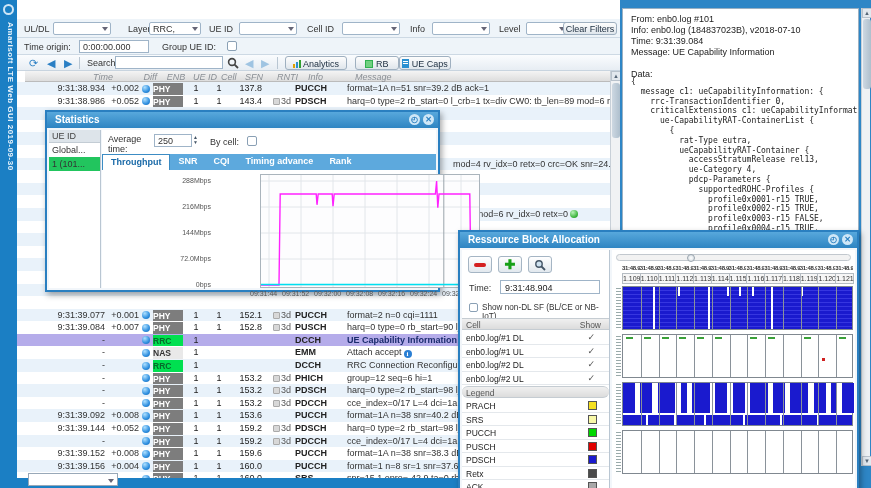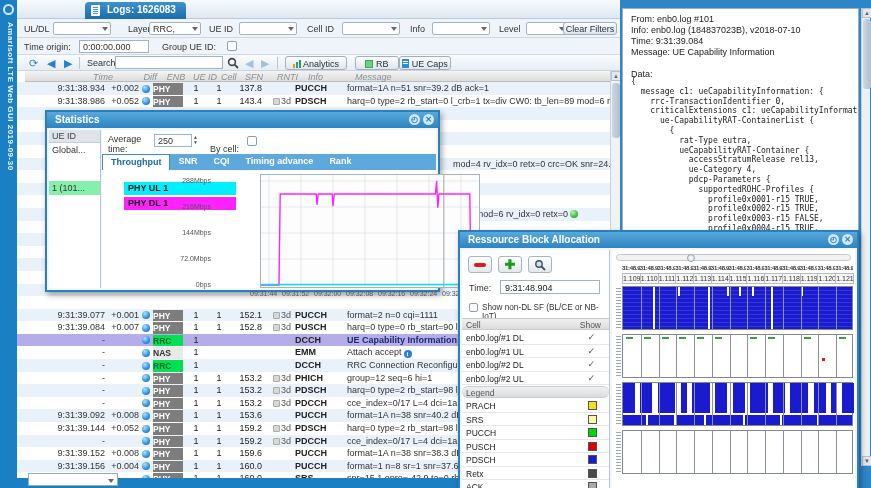--- a/index.html
+++ b/index.html
@@ -76,21 +76,21 @@
   .wtitle { position:absolute; left:0; top:0; right:0; height:16px; background:linear-gradient(#58a8dc,#2d84c2);
             color:#fff; font-weight:bold; font-size:10px; padding:2px 0 0 8px; }
   .wbtn { position:absolute; top:2px; width:11px; height:11px; border-radius:50%; background:#cfe7f7; color:#2a7fc0;
           font-size:8px; text-align:center; line-height:11px; font-weight:bold; }
 
   
   #stats { left:45px; top:110px; width:395px; height:182px; z-index:5; }
   .st-uel { position:absolute; left:2px; top:18px; width:52px; bottom:2px; background:#fff; border-right:1px solid #b9c6d2; }
   .st-uel-h { background:#dde4ea; border-bottom:1px solid #c3ccd4; font-size:9px; padding:1px 3px; color:#444; height:13px; }
   .st-ueli { font-size:9px; padding:2px 3px; color:#333; }
-  .st-ueli.on { background:#86efac;margin-top:24px; }
+  .st-ueli.on { background:#22c55e; }
   .st-main { position:absolute; left:55px; top:18px; right:2px; bottom:2px; background:#fff; }
   .st-tabs { position:absolute; left:0; top:24px; right:0; height:16px; background:#5da9dd; }
   .st-tab { float:left; height:16px; padding:2px 8px 0 8px; color:#fff; font-weight:bold; font-size:9px; }
   .st-tab.on { background:#fff; color:#1a6aa8; border:1px solid #3c8cc4; border-bottom:none; }
   .st-leg { position:absolute; left:22px; top:52px; width:112px; }
   .st-legrow { height:13px; margin-bottom:2px; font-size:9px; font-weight:bold; color:#111; padding:1px 0 0 4px; }
   .chartbox { position:absolute; left:158px; top:44px; width:220px; height:114px; border:1px solid #aab4bc; background:#fdfdfe; }
   .ytick { position:absolute; right:225px; font-size:7px; color:#555; width:44px; text-align:right; }
   .xtick { position:absolute; top:160px; font-size:7px; color:#555; }
 
@@ -135,24 +135,20 @@
 
 <div class="screen">
 
   <div class="abs sidebar">
     <div class="abs brand-icon"></div>
     <div class="abs brand-text">Amarisoft LTE Web GUI 2019-09-30</div>
   </div>
 
   <div class="abs app">
 
-    <div class="abs tabbar">
-      <div class="abs tab">Logs: 1626083</div>
-      <div class="abs tab-doc"></div>
-    </div>
 
     <div class="abs filters">
       <span class="flabel" style="left:7px">UL/DL</span>
       <span class="fsel" style="left:36px;width:58px"><span></span><span class="car"></span></span>
       <span class="flabel" style="left:111px">Layer</span>
       <span class="fsel" style="left:132px;width:52px"><span>RRC,</span><span class="car"></span></span>
       <span class="flabel" style="left:192px">UE ID</span>
       <span class="fsel" style="left:222px;width:58px"><span></span><span class="car"></span></span>
       <span class="flabel" style="left:290px">Cell ID</span>
       <span class="fsel" style="left:325px;width:58px"><span></span><span class="car"></span></span>
@@ -486,33 +482,29 @@
       <div class="st-uel-h">UE ID</div>
       <div id="st-uel-items">
           <div class="st-ueli">Global...</div>
           <div class="st-ueli on">1 (101...</div>
         </div>
     </div>
     <div class="st-main">
       <span class="flabel" style="left:6px;top:4px;width:40px;line-height:10px">Average time:</span>
       <span class="ftext" style="left:52px;top:4px;width:38px">250</span>
       <span class="abs" style="left:91px;top:5px;font-size:5px;color:#456;line-height:5px">▲<br>▼</span>
-      <span class="flabel" style="left:108px;top:14px">By cell:</span>
+      <span class="flabel" style="left:108px;top:7px">By cell:</span>
       <span class="chk" style="left:145px;top:6px"></span>
       <div class="st-tabs" id="stats-tabs">
           <div class="st-tab on">Throughput</div>
           <div class="st-tab">SNR</div>
           <div class="st-tab">CQI</div>
           <div class="st-tab">Timing advance</div>
           <div class="st-tab">Rank</div>
           <div class="st-tab">RX/TX packets</div>
-        </div>
-      <div class="st-leg" id="stats-legend">
-          <div class="st-legrow" style="background: rgb(0, 240, 255);">PHY UL 1</div>
-          <div class="st-legrow" style="background: rgb(255, 34, 255);">PHY DL 1</div>
         </div>
       <div class="chartbox">
         <svg id="chart-svg" width="218" height="112">
             <line x1="0" y1="6" x2="218" y2="6" stroke="#e2e6ea" stroke-width="1"></line>
             <line x1="0" y1="32" x2="218" y2="32" stroke="#e2e6ea" stroke-width="1"></line>
             <line x1="0" y1="58" x2="218" y2="58" stroke="#e2e6ea" stroke-width="1"></line>
             <line x1="0" y1="84" x2="218" y2="84" stroke="#e2e6ea" stroke-width="1"></line>
             <line x1="0" y1="110" x2="218" y2="110" stroke="#e2e6ea" stroke-width="1"></line>
             <line x1="8" y1="0" x2="8" y2="112" stroke="#e2e6ea" stroke-width="1"></line>
             <line x1="40" y1="0" x2="40" y2="112" stroke="#e2e6ea" stroke-width="1"></line>

